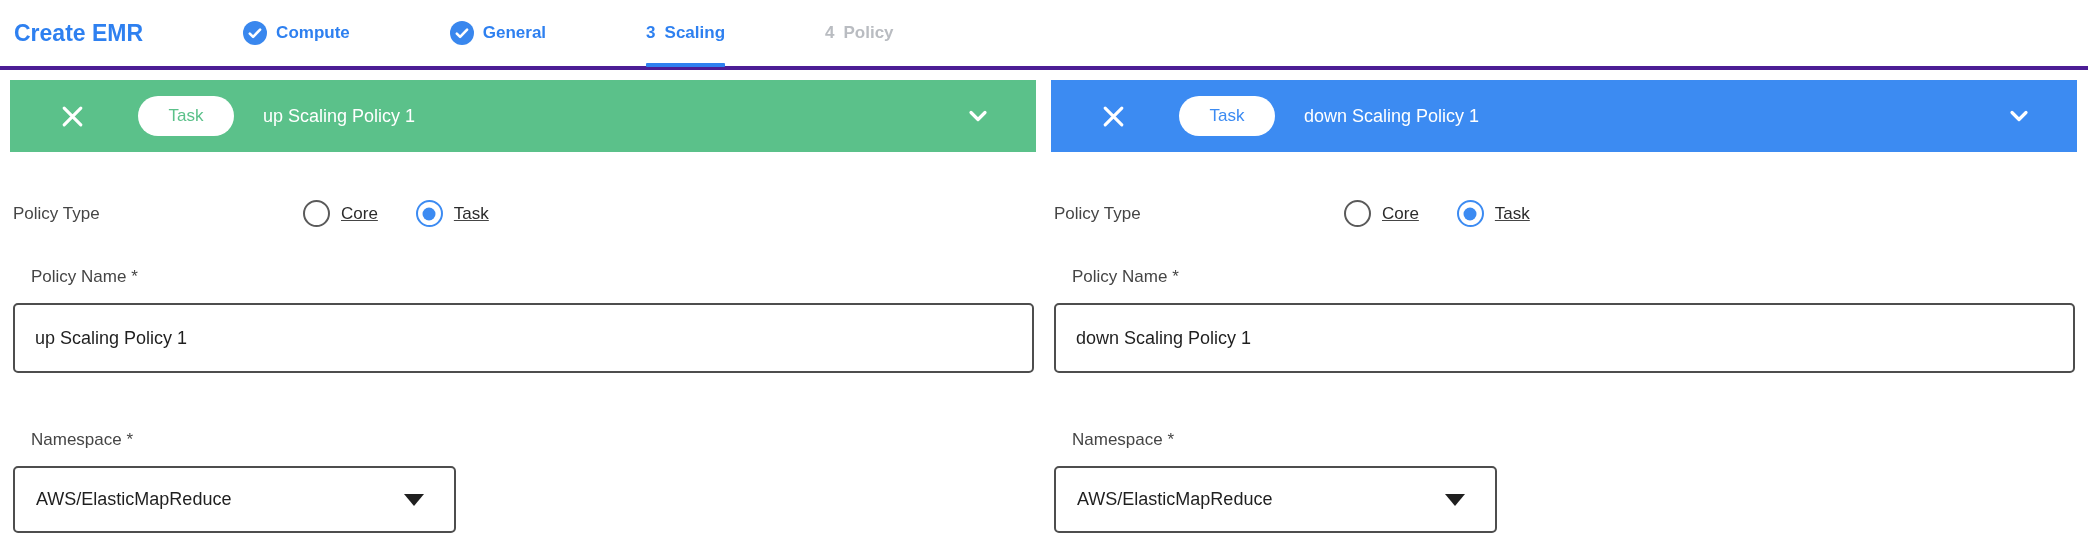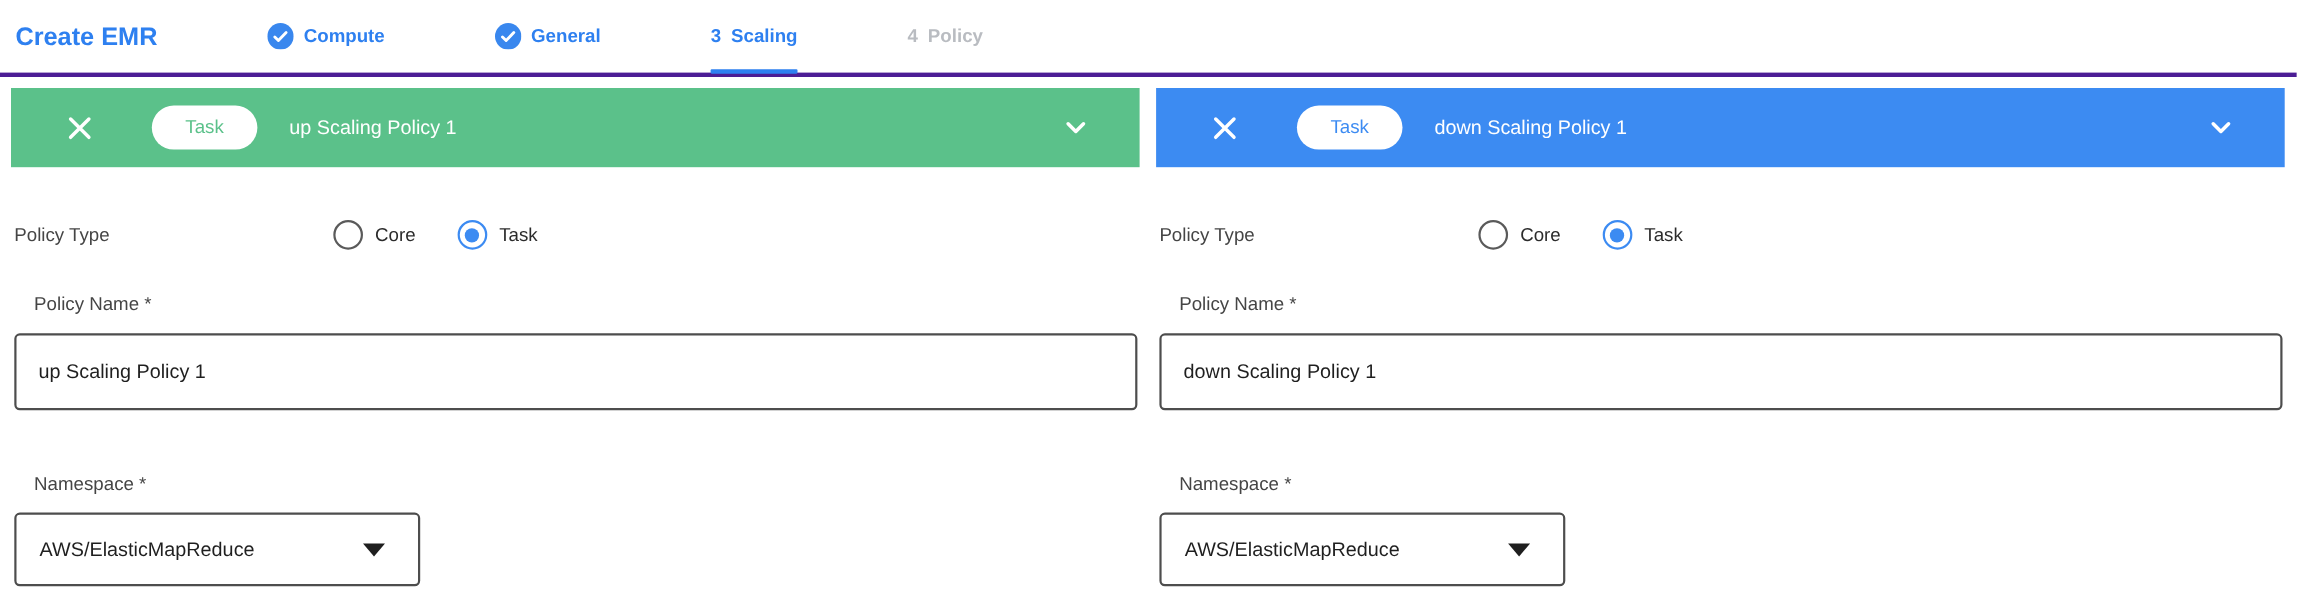--- a/index.html
+++ b/index.html
@@ -49,21 +49,21 @@
   .panel-title { margin-left:29px; font-size:18px; color:#fff; white-space:nowrap;
                  overflow:hidden; text-overflow:ellipsis; }
   .chevron { margin-left:auto; width:28px; height:28px; display:inline-flex; cursor:pointer; flex:none; }
   .chevron svg { width:100%; height:100%; }
 
   .panel-body { padding:0 2px 0 3px; }
 
   .type-row { margin-top:48px; display:flex; align-items:center; }
   .flabel { font-size:17px; color:#454545; }
   .type-row .flabel { width:290px; flex:none; }
-  .radio-group { display:flex; align-items:center; gap:38px; }
+  .radio-group { display:flex; align-items:center; gap:38px;text-decoration:underline; }
   .radio-opt { display:flex; align-items:center; gap:11px; cursor:pointer; font-size:17px; color:#2b2b2b; }
   .radio {
     width:27px; height:27px; border-radius:50%;
     border:2px solid #5a5a5a; background:#fff; position:relative; flex:none;
   }
   .radio.selected { border-color:#3c8bf2; }
   .radio.selected::after {
     content:""; position:absolute; left:50%; top:50%; transform:translate(-50%,-50%);
     width:13px; height:13px; border-radius:50%; background:#3c8bf2;
   }
@@ -71,21 +71,21 @@
   .field-label { margin-top:40px;margin-left:18px; }
   .text-input {
     margin-top:16px; width:100%; height:70px;
     border:2px solid #4d4d4d; border-radius:5px;
     font-family:"Liberation Sans", sans-serif;
     font-size:18px; color:#1f1f1f; padding:0 20px; background:#fff;
     display:block;
   }
   .ns-label { margin-top:57px; }
   .dropdown {
-    margin-top:16px; width:369px; height:67px;
+    margin-top:16px; width:443px; height:67px;
     border:2px solid #4d4d4d; border-radius:5px; background:#fff;
     display:flex; align-items:center; justify-content:space-between;
     padding:0 30px 0 21px; font-size:18px; color:#1f1f1f; cursor:pointer;
   }
   .caret {
     width:0; height:0; flex:none;
     border-left:10px solid transparent; border-right:10px solid transparent;
     border-top:12px solid #1f1f1f;
   }
 </style>

